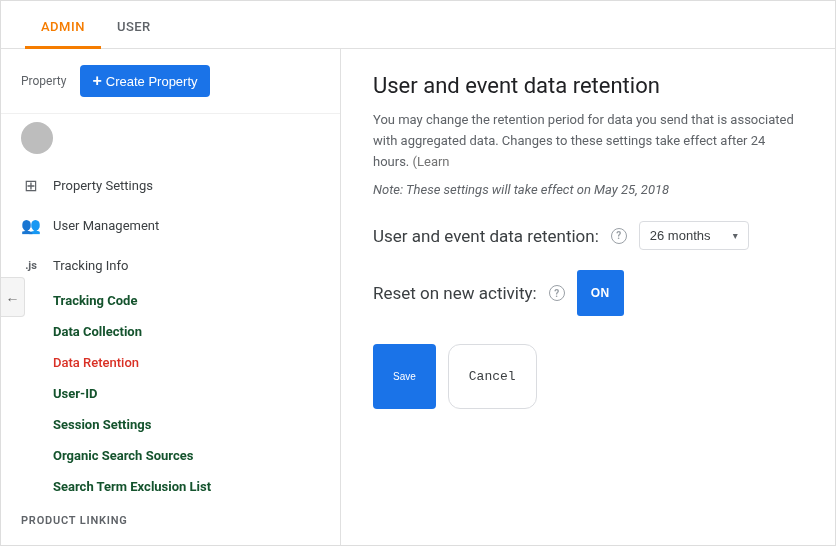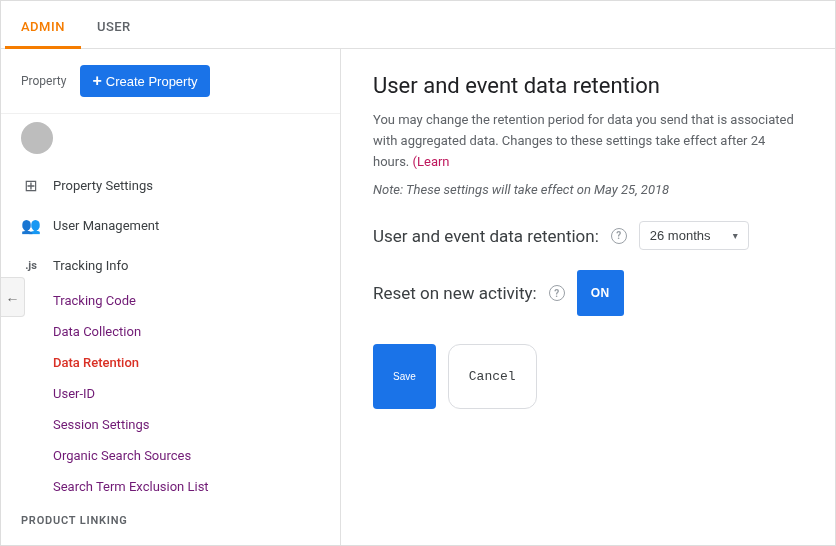--- a/index.html
+++ b/index.html
@@ -19,21 +19,21 @@
       background: #fff;
       border: 1px solid #ddd;
       display: flex;
       flex-direction: column;
     }
 
     
     .top-tabs {
       display: flex;
       border-bottom: 1px solid #e0e0e0;
-      padding: 0 4px;
+      padding: 0 24px;
       height: 48px;
       align-items: flex-end;
     }
     .top-tab {
       padding: 12px 16px;
       font-size: 13px;
       font-weight: 500;
       cursor: pointer;
       color: #5f6368;
       border-bottom: 3px solid transparent;
@@ -142,21 +142,22 @@
       color: #5f6368;
     }
 
     .sidebar-sub-items {
       padding: 0 0 0 52px;
     }
     .sidebar-sub-item {
       padding: 8px 20px 8px 0;
       font-size: 13px;
       cursor: pointer;
-      color: #701a75;
+      color: #14532d;
+      font-weight: bold;
     }
     .sidebar-sub-item.active {
       color: #d93025;
       font-weight: 500;
     }
 
     .sidebar-section-label {
       padding: 12px 20px 4px 20px;
       font-size: 11px;
       font-weight: 600;
@@ -180,21 +181,21 @@
       margin-bottom: 12px;
     }
 
     .content-description {
       font-size: 13px;
       color: #5f6368;
       line-height: 1.6;
       margin-bottom: 10px;
     }
     .content-description a {
-      color: #be185d;
+      color: #737373;
       text-decoration: none;
     }
 
     .content-note {
       font-size: 13px;
       color: #5f6368;
       font-style: italic;
       margin-bottom: 24px;
     }
 

